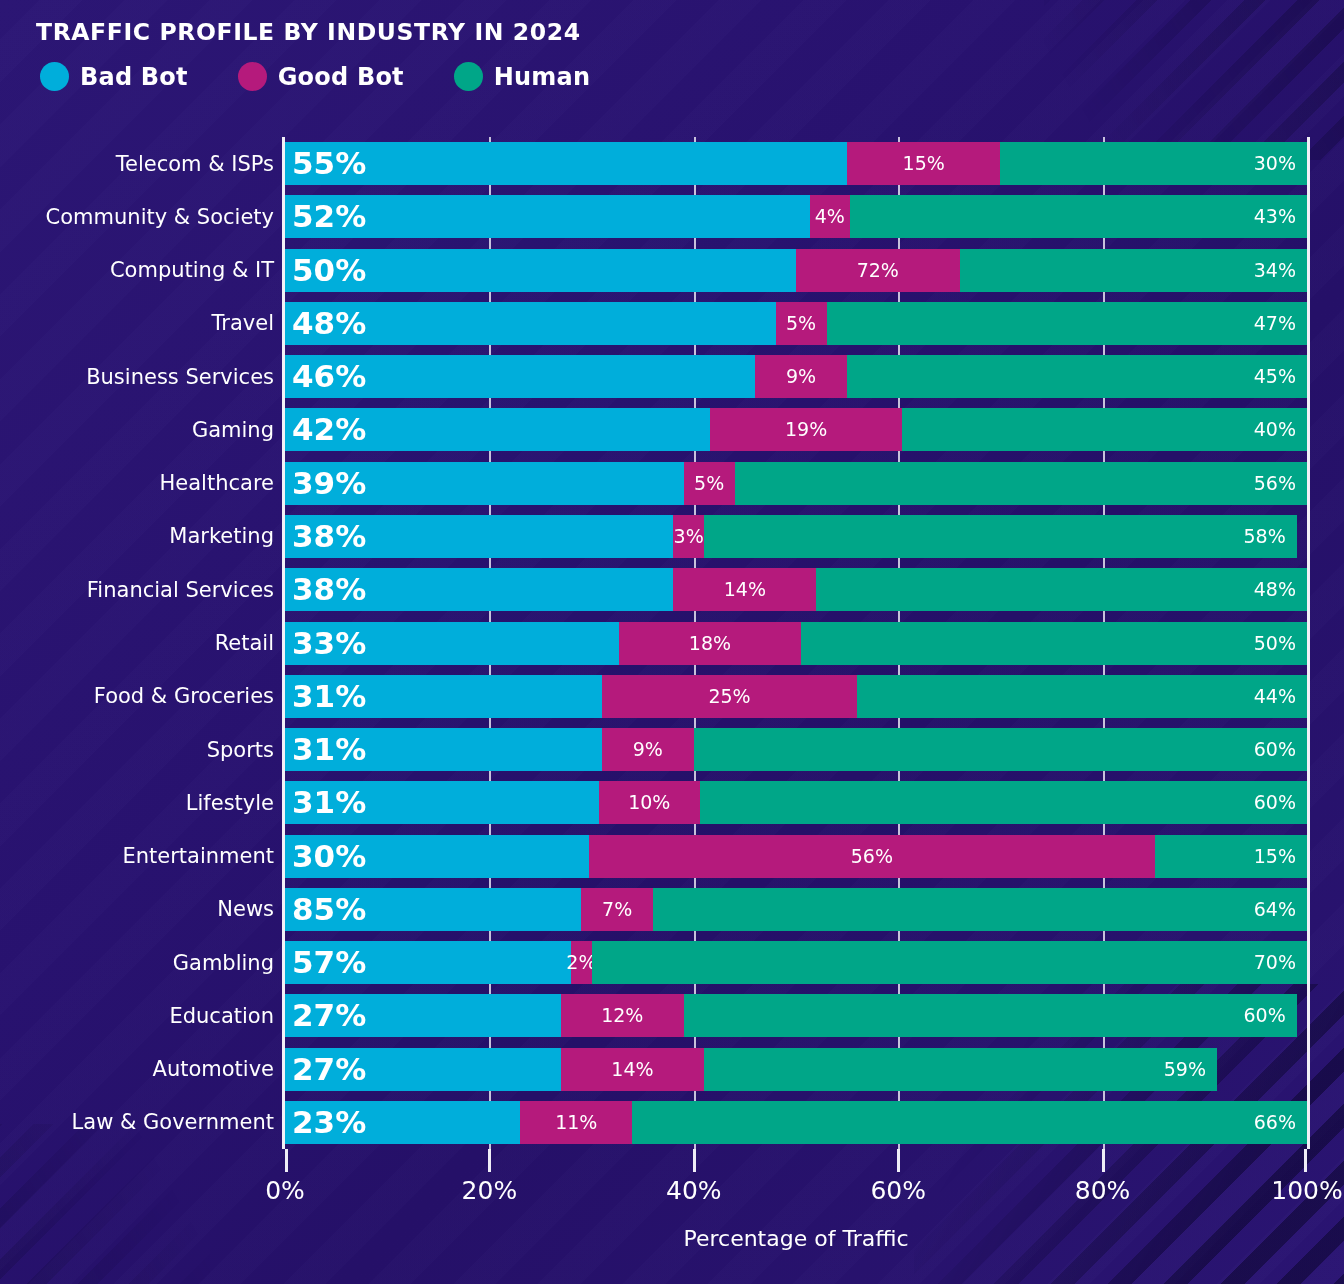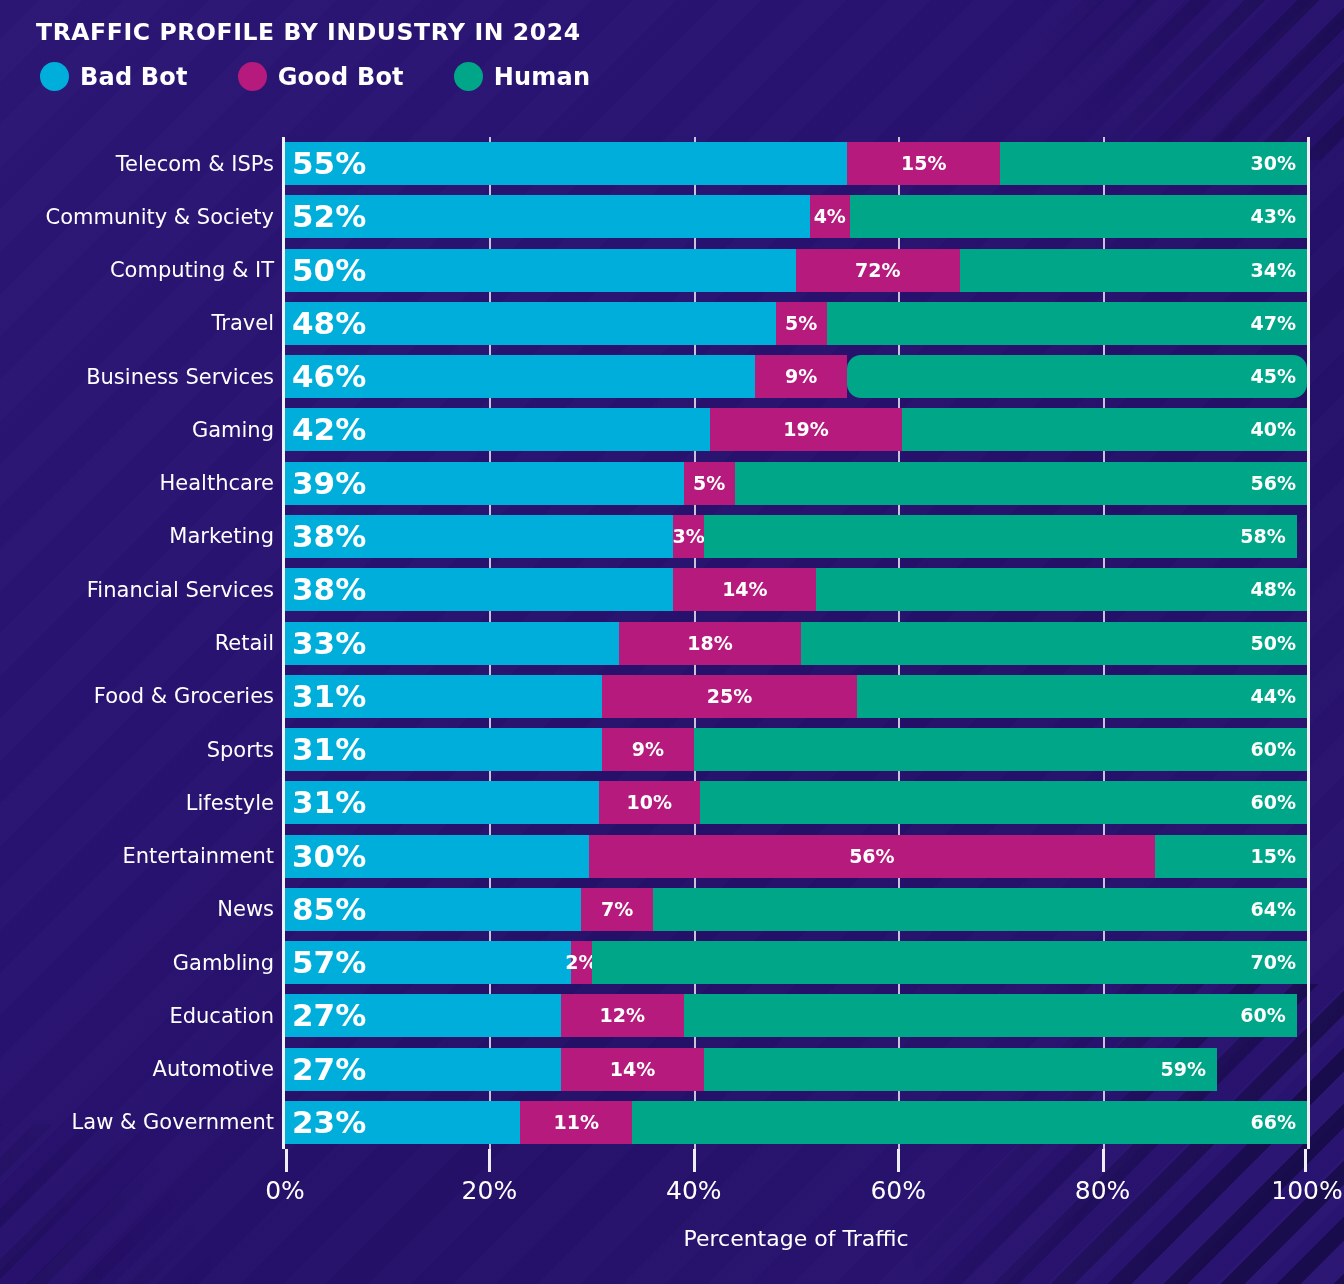--- a/index.html
+++ b/index.html
@@ -185,21 +185,21 @@
     position: relative;
     display: flex;
     align-items: center;
     overflow: visible;
     box-sizing: border-box;
   }
   .seg-label {
     position: absolute;
     color: #ffffff;
     font-size: 19px;
-    font-weight: bold;
+    font-weight: normal;
     white-space: nowrap;
     line-height: 1;
   }
   .seg-bad .seg-label {
     left: 7px;
     font-size: 31px;
     font-weight: bold;
   }
   .seg-good .seg-label {
     left: 50%;
@@ -365,21 +365,21 @@
             <span class="seg-label">47%</span>
           </div>
         </div>
         <div class="bar-row" style="top: 218.184px;">
           <div class="seg seg-bad" style="width: 470.12px; background: rgb(0, 174, 219);">
             <span class="seg-label">46%</span>
           </div>
           <div class="seg seg-good" style="width: 91.98px; background: rgb(181, 26, 124);">
             <span class="seg-label">9%</span>
           </div>
-          <div class="seg seg-human" style="width: 459.9px; background: rgb(0, 166, 136); border-radius: 14px;">
+          <div class="seg seg-human" style="width: 459.9px; background: rgb(0, 166, 136);">
             <span class="seg-label">45%</span>
           </div>
         </div>
         <div class="bar-row" style="top: 271.447px;">
           <div class="seg seg-bad" style="width: 429.24px; background: rgb(0, 174, 219);">
             <span class="seg-label">42%</span>
           </div>
           <div class="seg seg-good" style="width: 194.18px; background: rgb(181, 26, 124);">
             <span class="seg-label">19%</span>
           </div>

